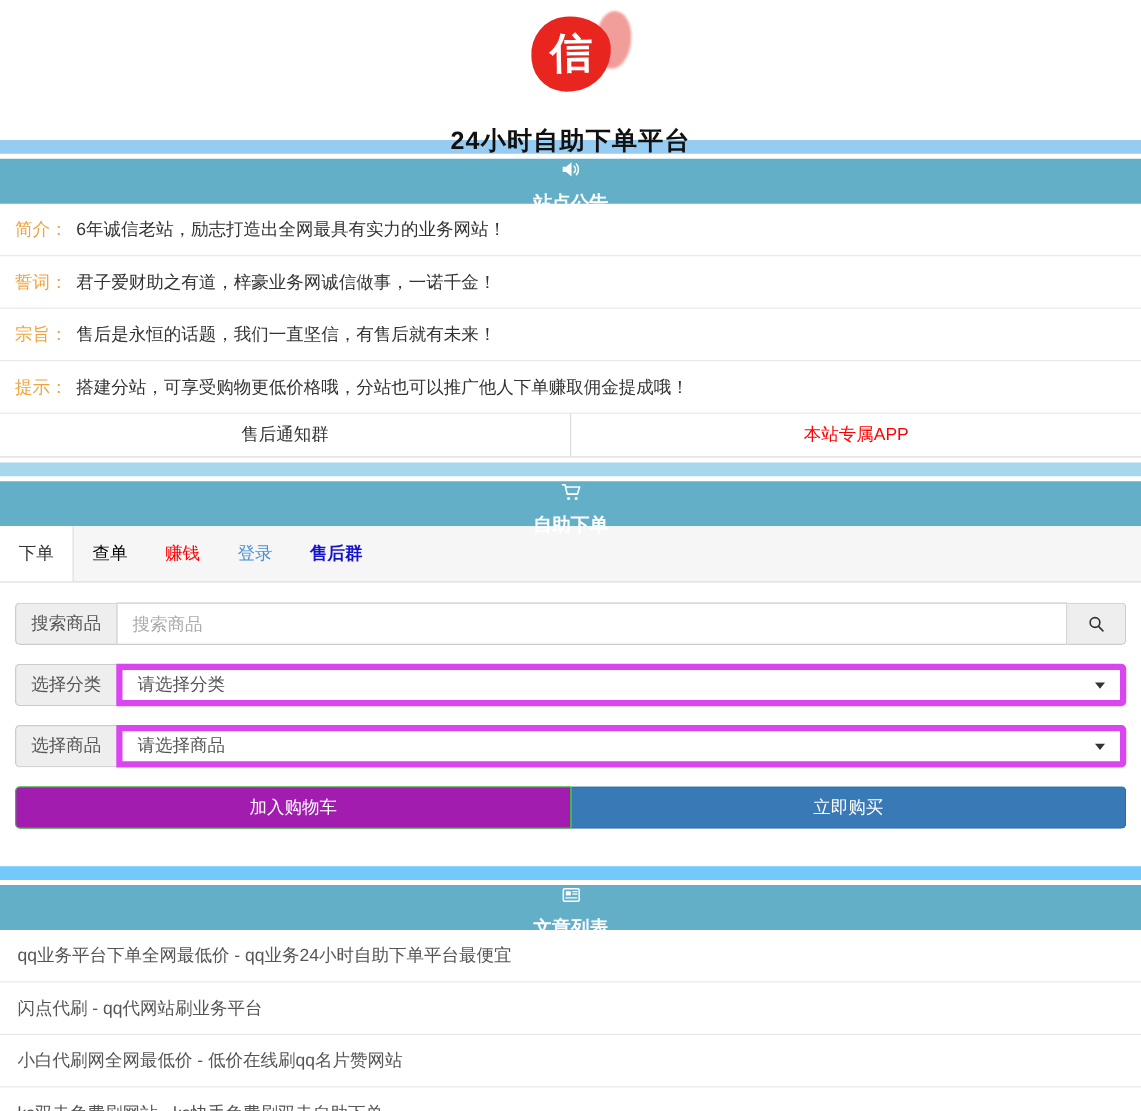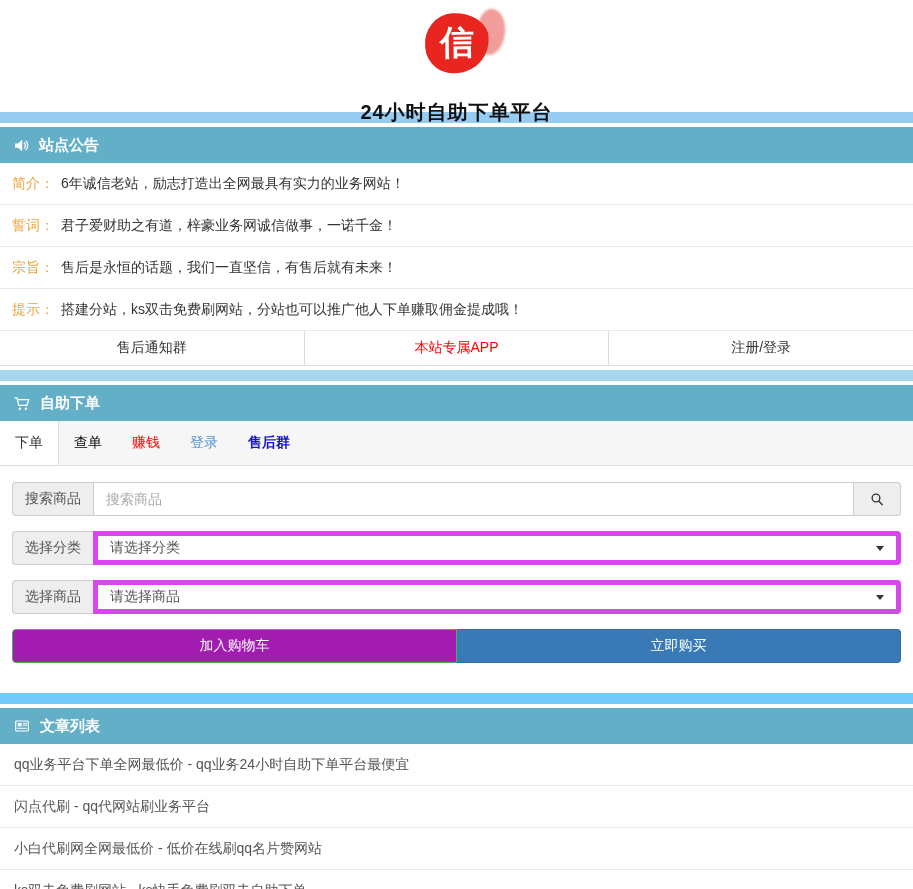--- a/index.html
+++ b/index.html
@@ -25,21 +25,21 @@
   }
   .brand-title { font-weight:bold; font-size:20px; color:#111; margin-top:22px; letter-spacing:1px; }
 
   
   .strip { height:11px; margin:4px 0; }
   .strip.s1 { background:#96CCF2; margin-top:2px; }
   .strip.s2 { background:#A6D7EC; }
   .strip.s3 { background:#74C9FB; }
   .section-hd {
     height:36px; background:#64AFC8; color:#fff; font-weight:bold; font-size:15px;
-    display:flex; align-items:center; padding:0 13px; gap:9px;
+    display:flex; align-items:center; padding:0 13px; gap:9px;flex-direction:column;
   }
   .section-hd svg { flex:0 0 auto; }
 
   
   .notice-row { padding:12px 12px; border-bottom:1px solid #E9E9E9; line-height:17px; }
   .notice-label { color:#F0A33C; margin-right:7px; }
   .links-row { display:flex; border-bottom:1px solid #DDD; }
   .links-row .cell { flex:1; text-align:center; padding:8px 16px; cursor:pointer; color:#333; }
   .links-row .cell + .cell { border-left:1px solid #DDD; }
   .links-row .cell.red { color:#FF0000; }
@@ -114,28 +114,27 @@
     <div class="notice-row">
       <span class="notice-label">简介：</span><span>6年诚信老站，励志打造出全网最具有实力的业务网站！</span>
     </div>
     <div class="notice-row">
       <span class="notice-label">誓词：</span><span>君子爱财助之有道，梓豪业务网诚信做事，一诺千金！</span>
     </div>
     <div class="notice-row">
       <span class="notice-label">宗旨：</span><span>售后是永恒的话题，我们一直坚信，有售后就有未来！</span>
     </div>
     <div class="notice-row">
-      <span class="notice-label">提示：</span><span>搭建分站，ks双击免费刷网站，分站也可以推广他人下单赚取佣金提成哦！</span>
+      <span class="notice-label">提示：</span><span>搭建分站，可享受购物更低价格哦，分站也可以推广他人下单赚取佣金提成哦！</span>
     </div>
   </div>
 
   <div class="links-row">
     <div class="cell">售后通知群</div>
     <div class="cell red">本站专属APP</div>
-    <div class="cell">注册/登录</div>
   </div>
 
   <div class="strip s2"></div>
   <div class="section-hd">
     <svg width="18" height="17" viewBox="0 0 24 24" fill="none">
       <path d="M2 4h3l2.4 10.5H19l2.5-8H6" stroke="#fff" stroke-width="1.8" stroke-linejoin="round" stroke-linecap="round"></path>
       <circle cx="9" cy="19.5" r="1.7" fill="#fff"></circle>
       <circle cx="17.5" cy="19.5" r="1.7" fill="#fff"></circle>
     </svg>
     <span>自助下单</span>

